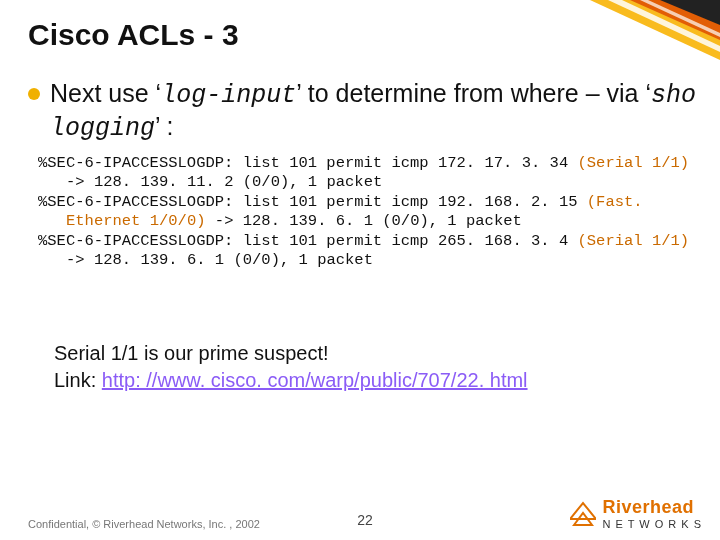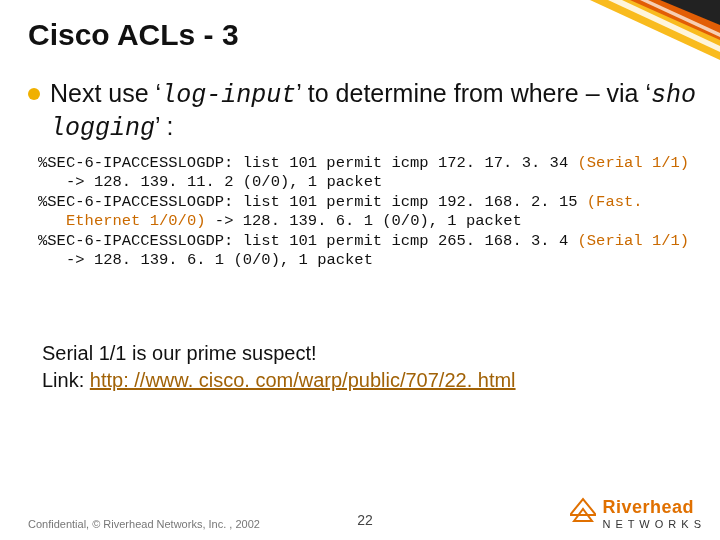--- a/index.html
+++ b/index.html
@@ -64,26 +64,26 @@
   .log-line {
     padding-left: 28px;
     text-indent: -28px;
     margin-bottom: 0px;
     white-space: normal;
   }
   .serial { color: #ca6a00; }
   .concl {
     position: absolute;
     top: 340px;
-    left: 42px;
+    left: 54px;
     font-size: 20px;
     color: #111;
     line-height: 1.35;
   }
-  .concl a { color: #a16207; text-decoration: underline; }
+  .concl a { color: #8b5cf6; text-decoration: underline; }
   .footer {
     position: absolute;
     bottom: 10px;
     left: 28px;
     right: 18px;
     display: flex;
     align-items: flex-end;
     justify-content: space-between;
     font-size: 11px;
     color: #777;
@@ -92,20 +92,21 @@
   .footer .pagenum {
     position: absolute;
     left: 50%;
     transform: translateX(-50%);
     bottom: 2px;
     font-size: 14px;
     color: #444;
   }
   .logo {
     display: flex;
+    align-items: center;
     gap: 6px;
   }
   .logo .word {
     font-size: 18px;
     font-weight: bold;
     letter-spacing: 0.5px;
   }
   .logo .r1 { color: #e07000; }
   .logo .r2 { color: #333; font-size: 11px; text-transform: uppercase; letter-spacing: 1px; display:block; }
 </style>

